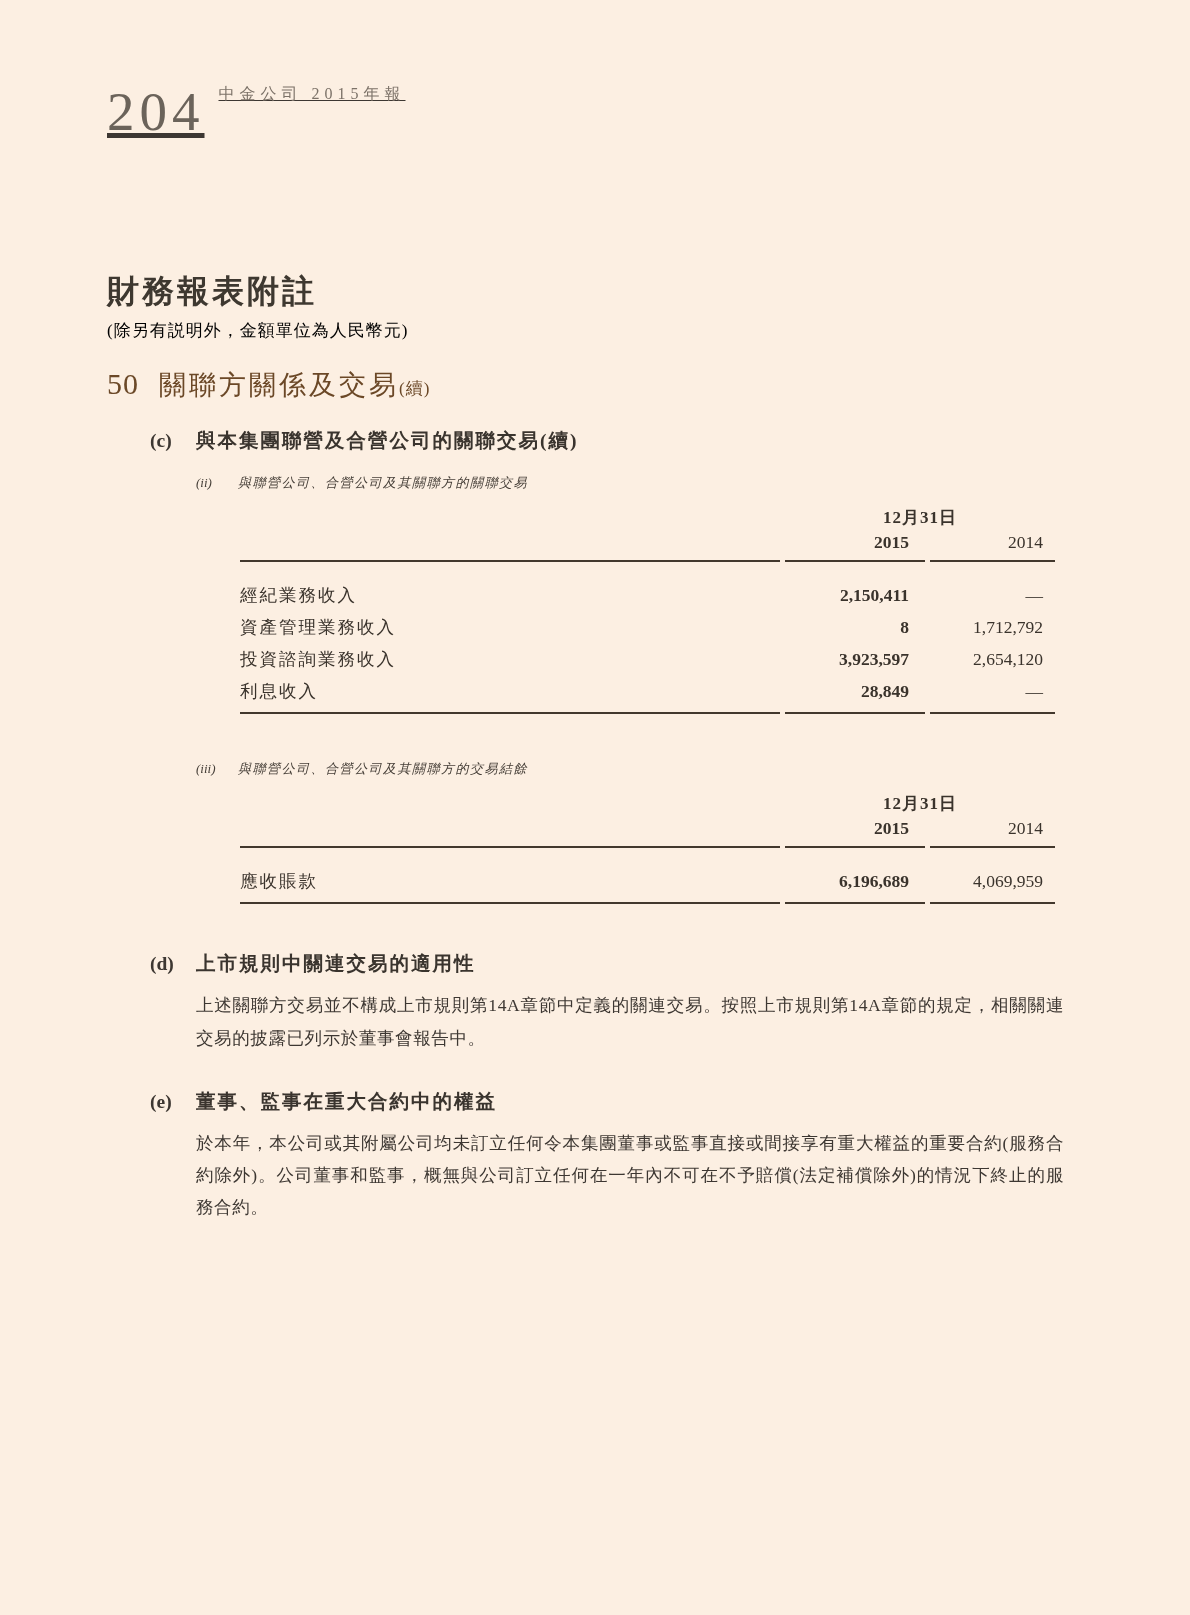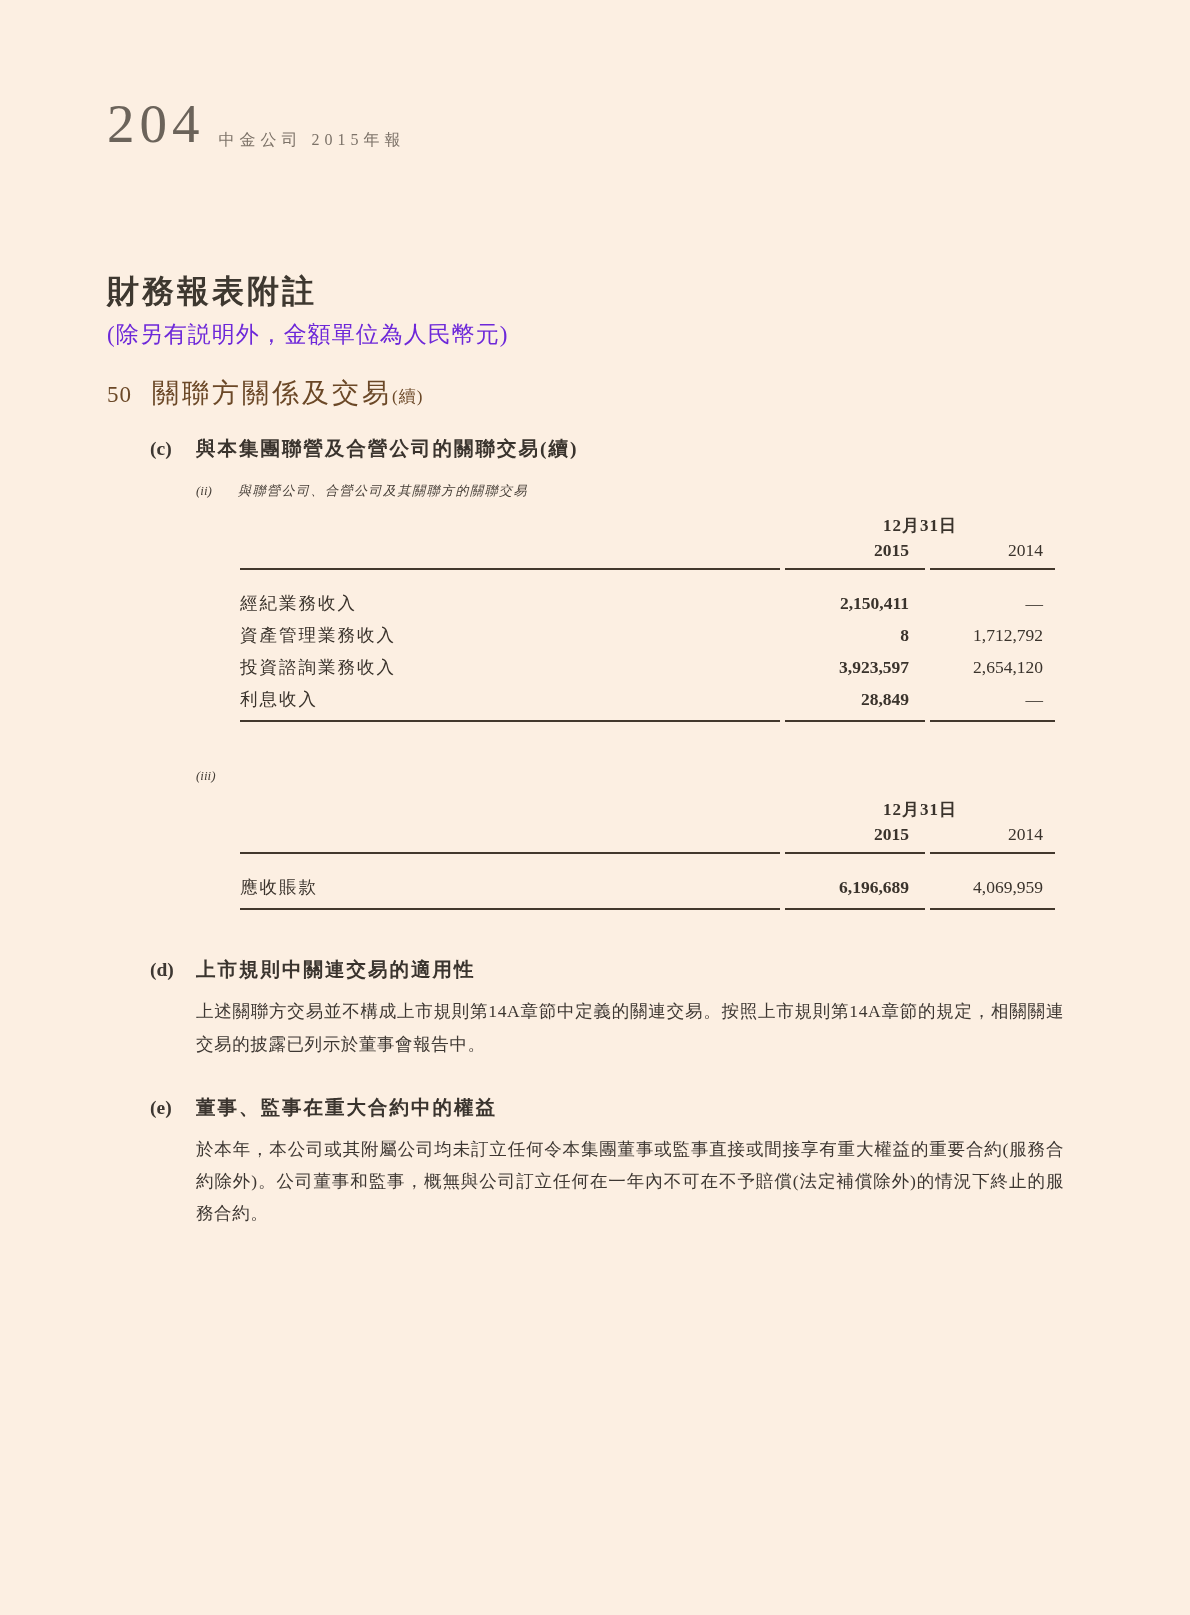--- a/index.html
+++ b/index.html
@@ -15,24 +15,25 @@
     overflow: hidden;
   }
   .page {
     width: 1190px;
     height: 1615px;
     position: relative;
   }
   
   .page-header {
     position: absolute;
-    top: 96px;
+    top: 84px;
     left: 107px;
     display: flex;
-    align-items: flex-end;
+    align-items: flex-start;
+    text-decoration: underline;
   }
   .page-number {
     font-size: 55px;
     line-height: 1;
     color: #6b635a;
     letter-spacing: 5px;
   }
   .page-caption {
     font-size: 16px;
     color: #7c7268;
@@ -49,32 +50,32 @@
   .doc-title {
     margin: 272px 0 0 0;
     font-size: 32px;
     font-weight: bold;
     letter-spacing: 3px;
     color: #3e3830;
     line-height: 1.2;
   }
   .doc-subtitle {
     margin: 9px 0 0 0;
-    font-size: 23px;
-    color: #6d28d9;
+    font-size: 17px;
+    color: #000000;
     letter-spacing: 1px;
   }
   .section-heading {
     margin-top: 25px;
     color: #6b4827;
     display: flex;
     align-items: baseline;
   }
   .section-num {
-    font-size: 23px;
+    font-size: 30px;
     letter-spacing: 1px;
   }
   .section-title {
     font-size: 27px;
     letter-spacing: 3px;
     margin-left: 20px;
   }
   .section-cont {
     font-size: 17px;
     letter-spacing: 1px;
@@ -239,20 +240,21 @@
         <tr class="last-row">
           <td class="row-label">利息收入</td>
           <td class="num-cell col2015 bold">28,849</td>
           <td class="num-cell col2014">—</td>
         </tr>
       </tbody>
     </table>
 
     <div class="sub-roman gap-after-table">
       <span class="roman-label">(iii)</span>
+      <span class="roman-title">與聯營公司、合營公司及其關聯方的交易結餘</span>
     </div>
 
     <table class="fin-table gap-table2">
       <colgroup>
           <col class="c-label">
           <col class="c-2015">
           <col class="c-2014">
         </colgroup>
       <thead>
         <tr class="date-row">

